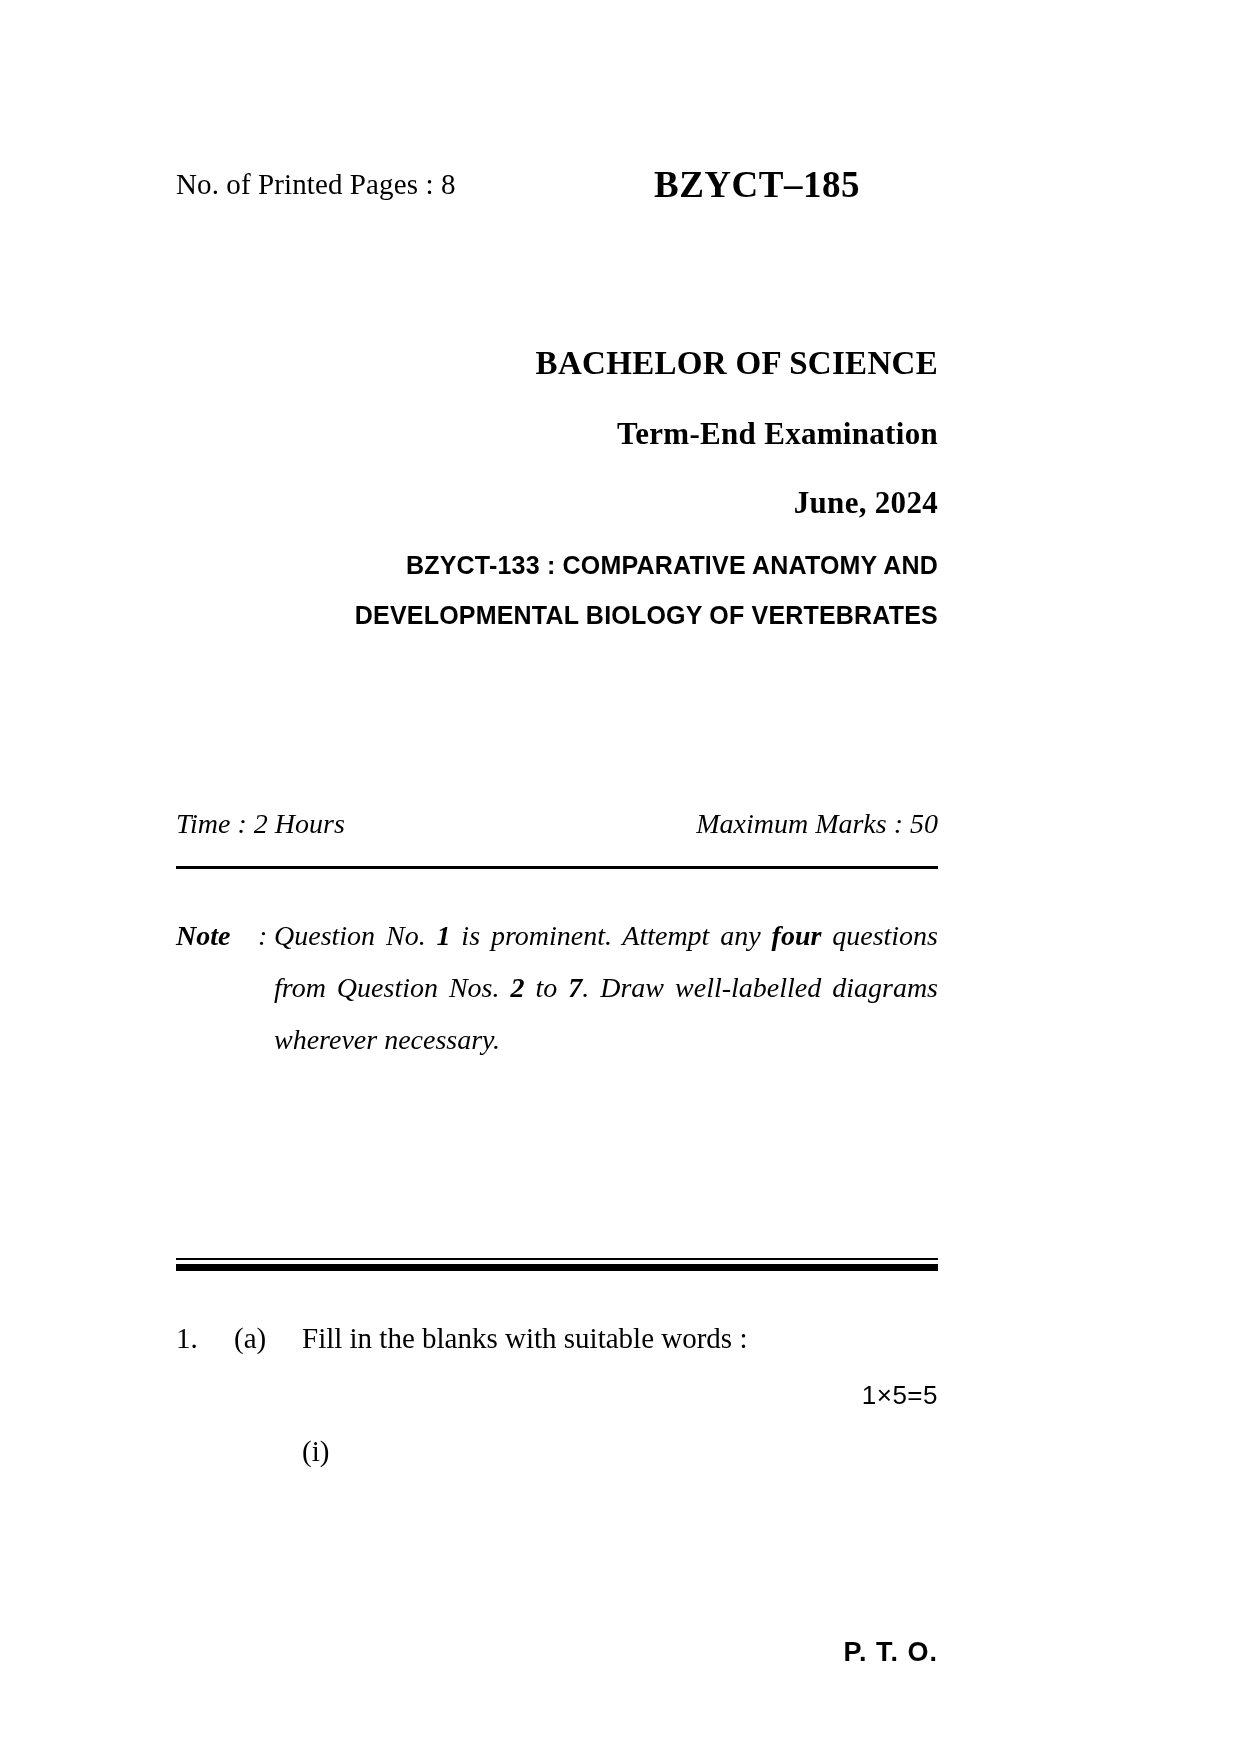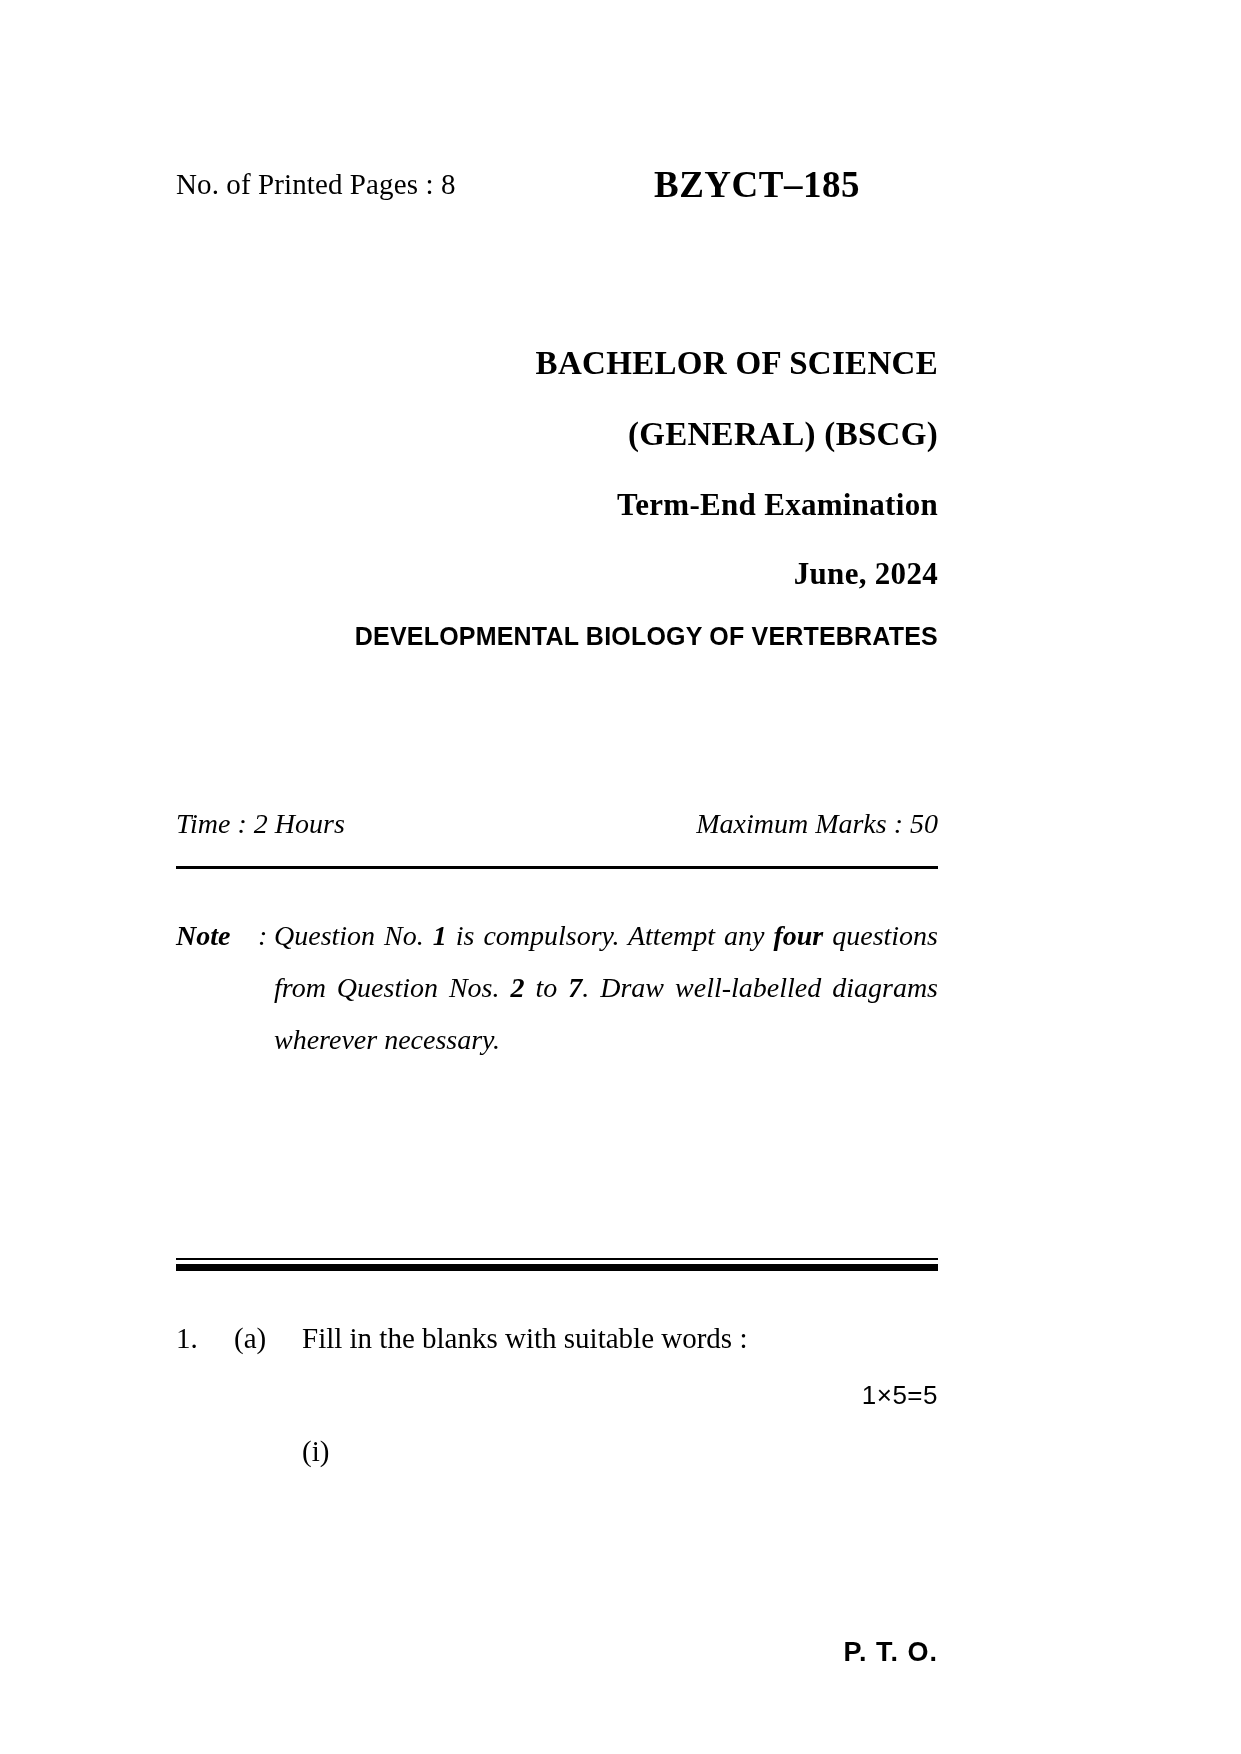--- a/index.html
+++ b/index.html
@@ -259,38 +259,38 @@
 <div class="page">
   <div class="content">
 
     <div class="header-row">
       <div class="printed-pages">No. of Printed Pages : 8</div>
       <div class="course-code">BZYCT–185</div>
     </div>
 
     <div class="title-block">
       <div class="t-line l1">BACHELOR OF SCIENCE</div>
-      <div class="t-line l2">(GENERAL) (BSCG)</div>
       <div class="t-line l3">Term-End Examination</div>
       <div class="t-line l4">June, 2024</div>
+      <div class="subject-line">BZYCT-133 : COMPARATIVE ANATOMY AND</div>
       <div class="subject-line">DEVELOPMENTAL BIOLOGY OF VERTEBRATES</div>
     </div>
 
     <div class="time-marks">
       <div class="time">Time : 2 Hours</div>
       <div class="marks">Maximum Marks : 50</div>
     </div>
 
     <div class="rule-single"></div>
 
     <div class="note-block">
       <span class="note-label">Note</span>
       <span class="note-colon">:</span>
       <div class="note-text">
-          <p><span>Question No. </span><span class="b">1</span><span> is compulsory. Attempt any </span><span class="b">four</span><span> questions from Question Nos. </span><span class="b">2</span><span> to </span><span class="b">7</span><span>. Draw well-labelled diagrams wherever necessary.</span></p>
+          <p><span>Question No. </span><span class="b">1</span><span> is prominent. Attempt any </span><span class="b">four</span><span> questions from Question Nos. </span><span class="b">2</span><span> to </span><span class="b">7</span><span>. Draw well-labelled diagrams wherever necessary.</span></p>
         </div>
     </div>
 
     <div class="rule-double">
       <div class="thin"></div>
       <div class="gap"></div>
       <div class="thick"></div>
     </div>
 
     <div class="q-area">

